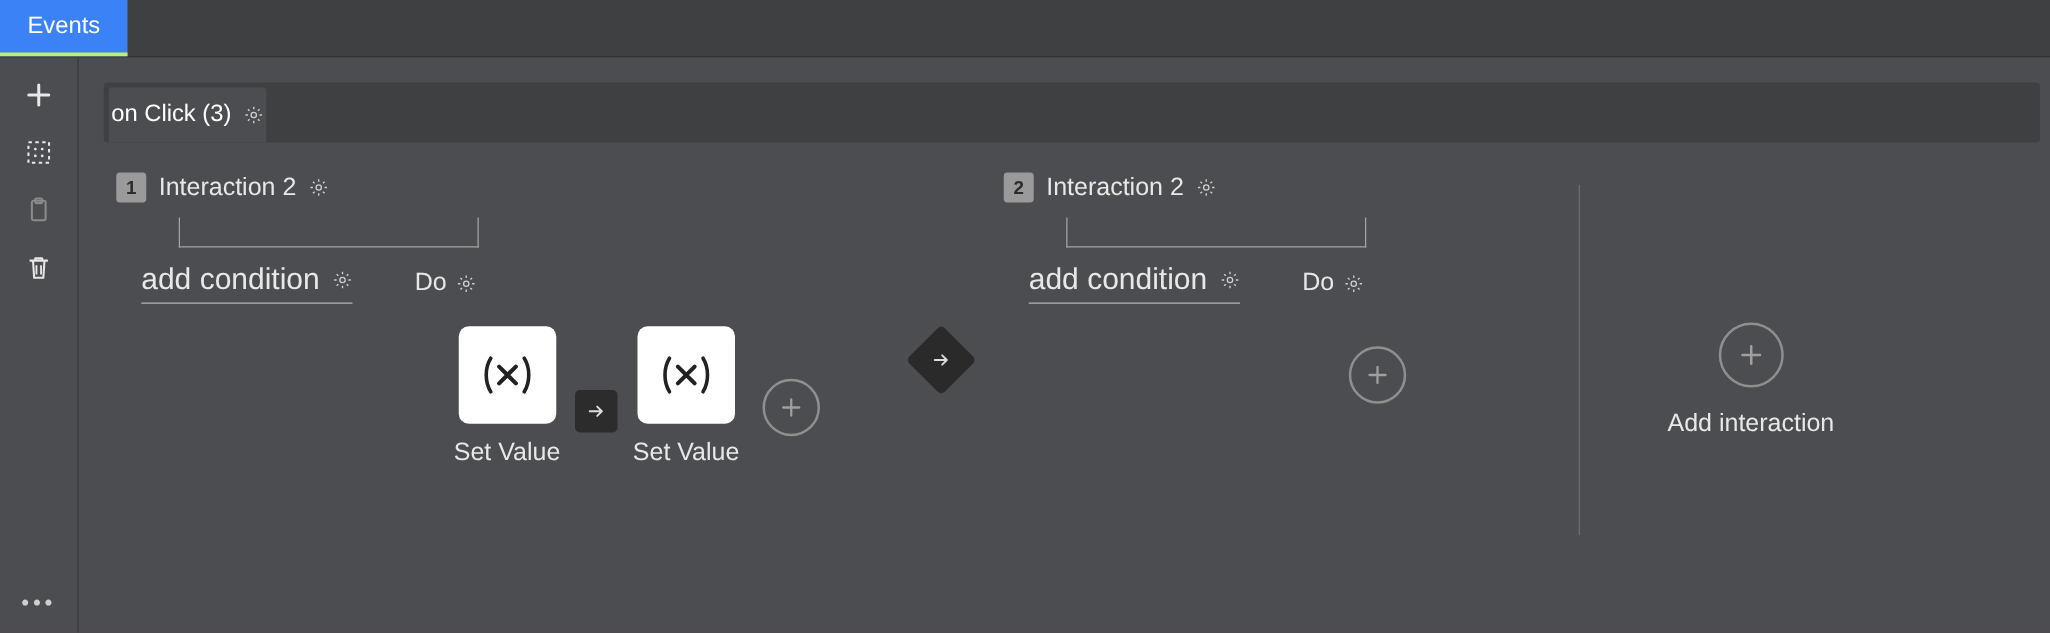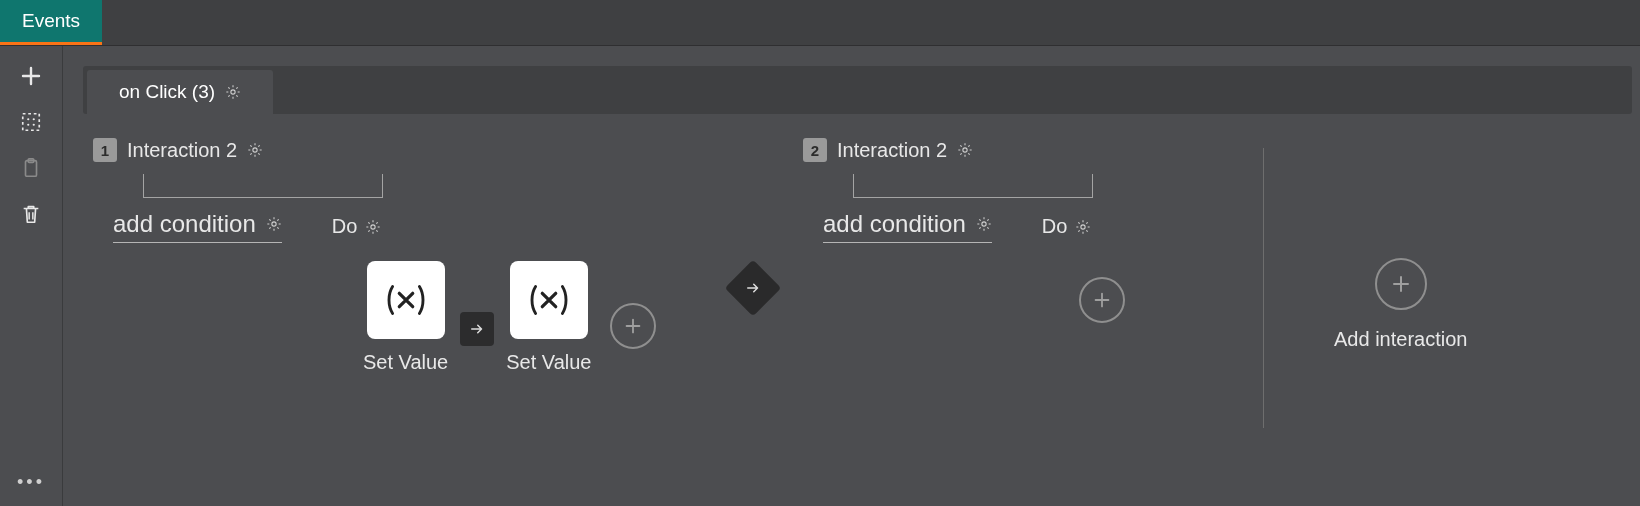--- a/index.html
+++ b/index.html
@@ -17,22 +17,22 @@
     display: flex;
     align-items: stretch;
     border-bottom: 1px solid #2f2f31;
   }
   .topbar-tab {
     padding: 0 22px;
     display: flex;
     align-items: center;
     font-size: 19px;
     color: #fff;
-    border-bottom: 3px solid #f97316;
-    background: #0f766e;
+    border-bottom: 3px solid #bef264;
+    background: #3b82f6;
   }
   .main {
     display: flex;
     height: calc(100% - 46px);
   }
   .sidebar {
     width: 62px;
     background: #4c4d50;
     display: flex;
     flex-direction: column;
@@ -62,21 +62,21 @@
     position: absolute;
     top: 20px; left: 20px; right: 8px;
     height: 48px;
     background: #3f4042;
     border-radius: 3px;
     display: flex;
     align-items: stretch;
   }
   .event-tab {
     background: #4c4d50;
-    padding: 0 32px;
+    padding: 0 2px;
     display: flex;
     align-items: center;
     gap: 10px;
     font-size: 19px;
     color: #fff;
     border-top-right-radius: 3px;
     border-top-left-radius: 3px;
     margin-top: 4px;
     margin-left: 4px;
   }

